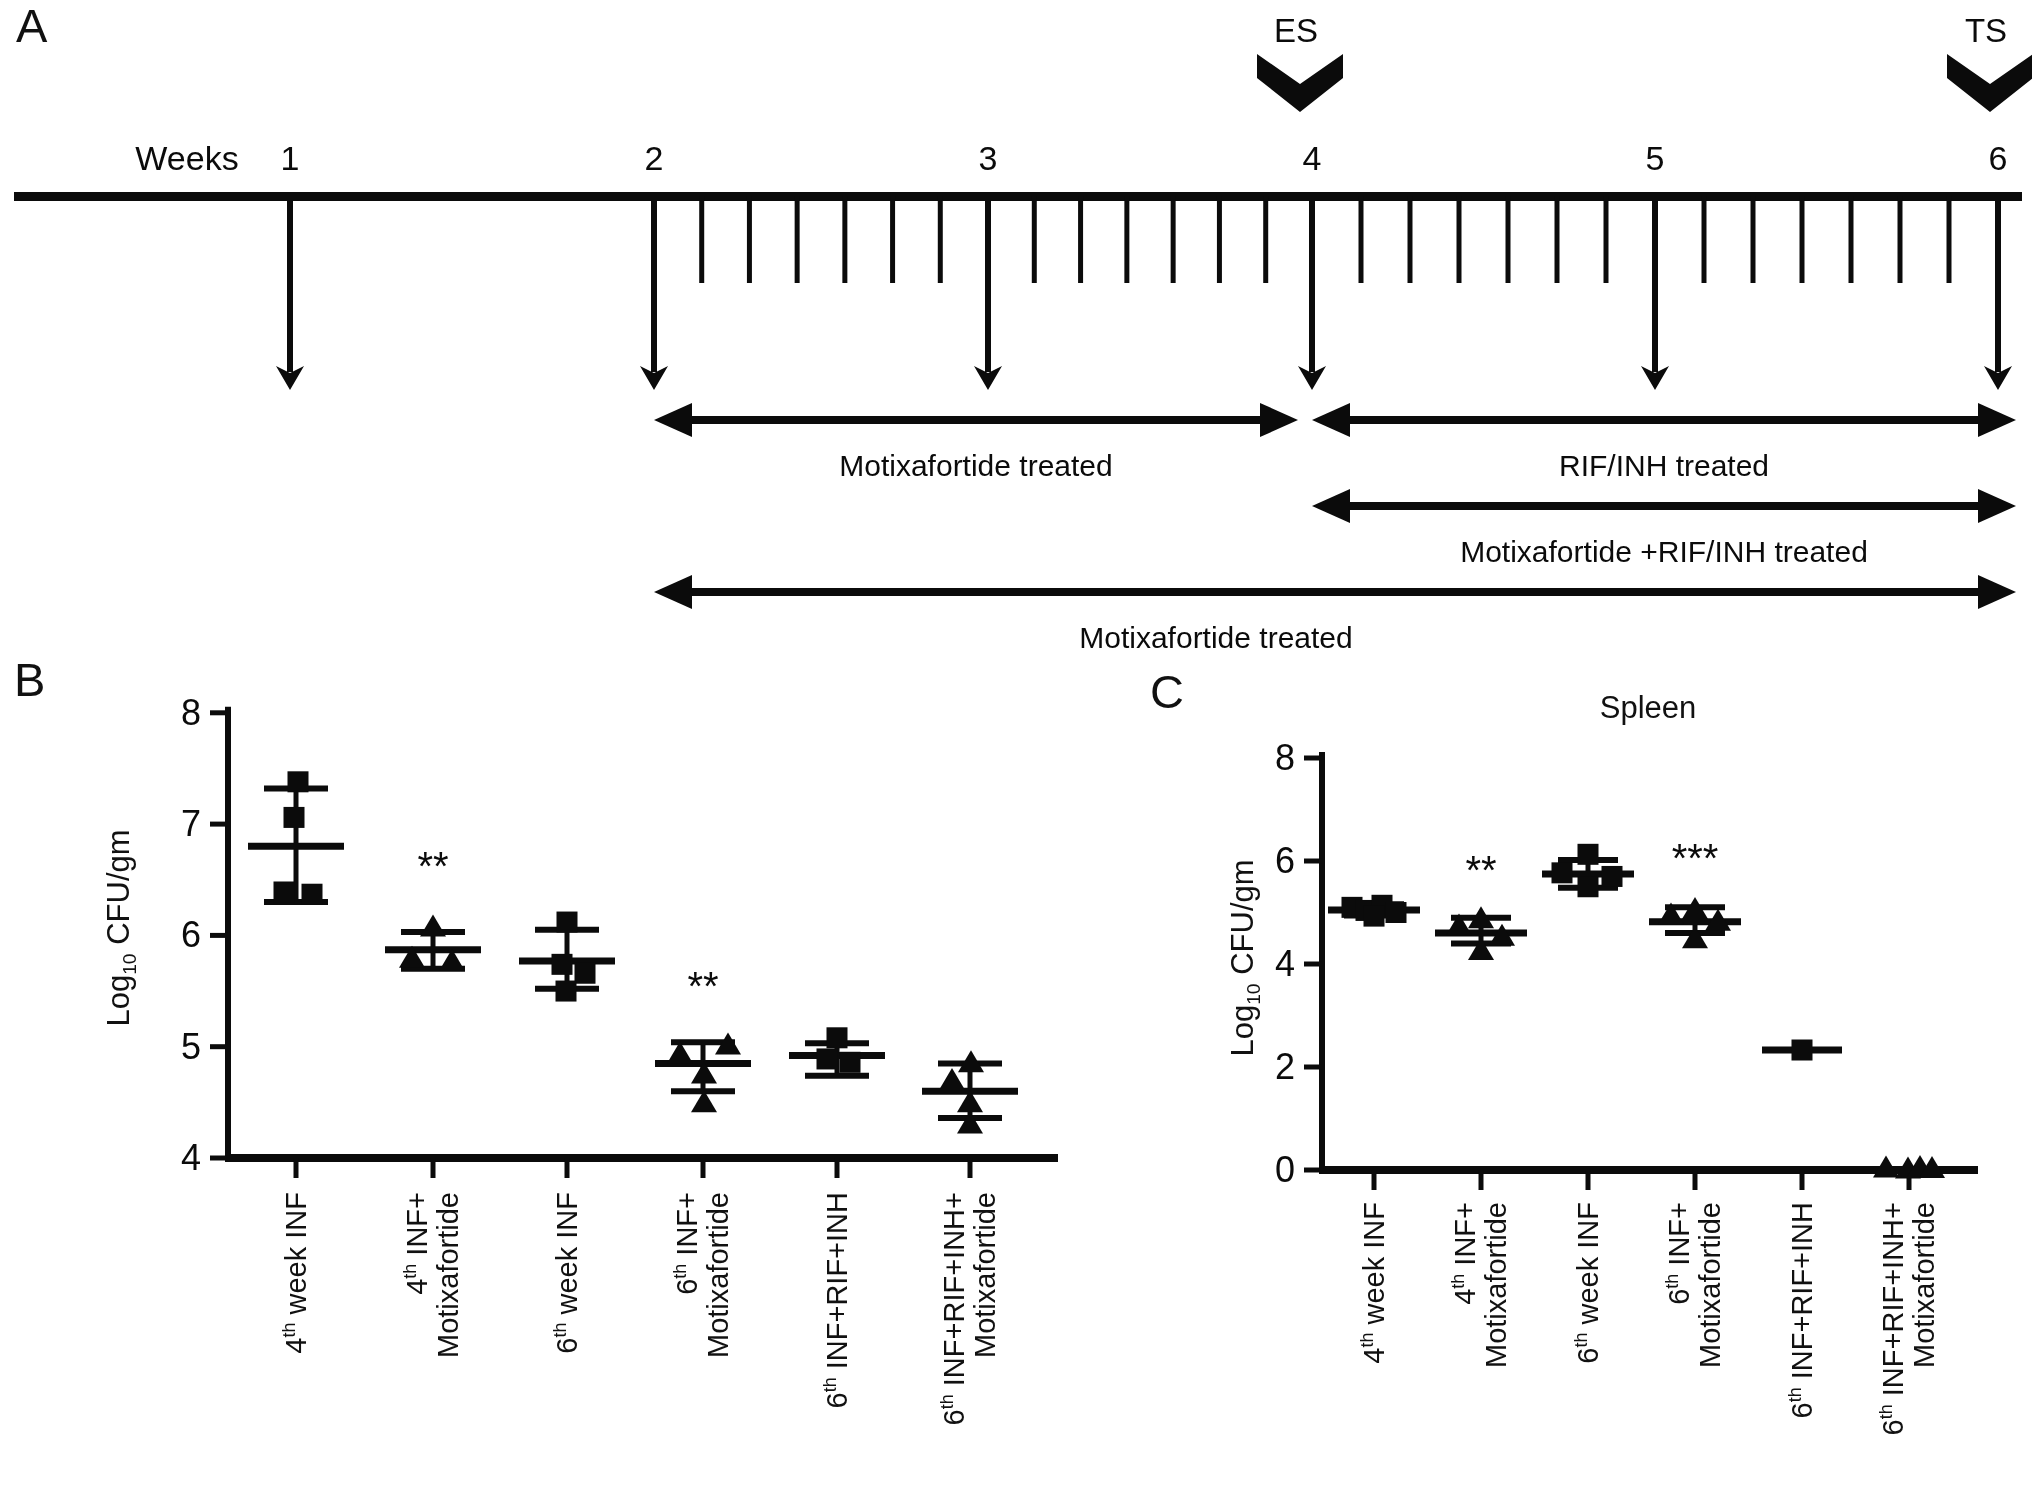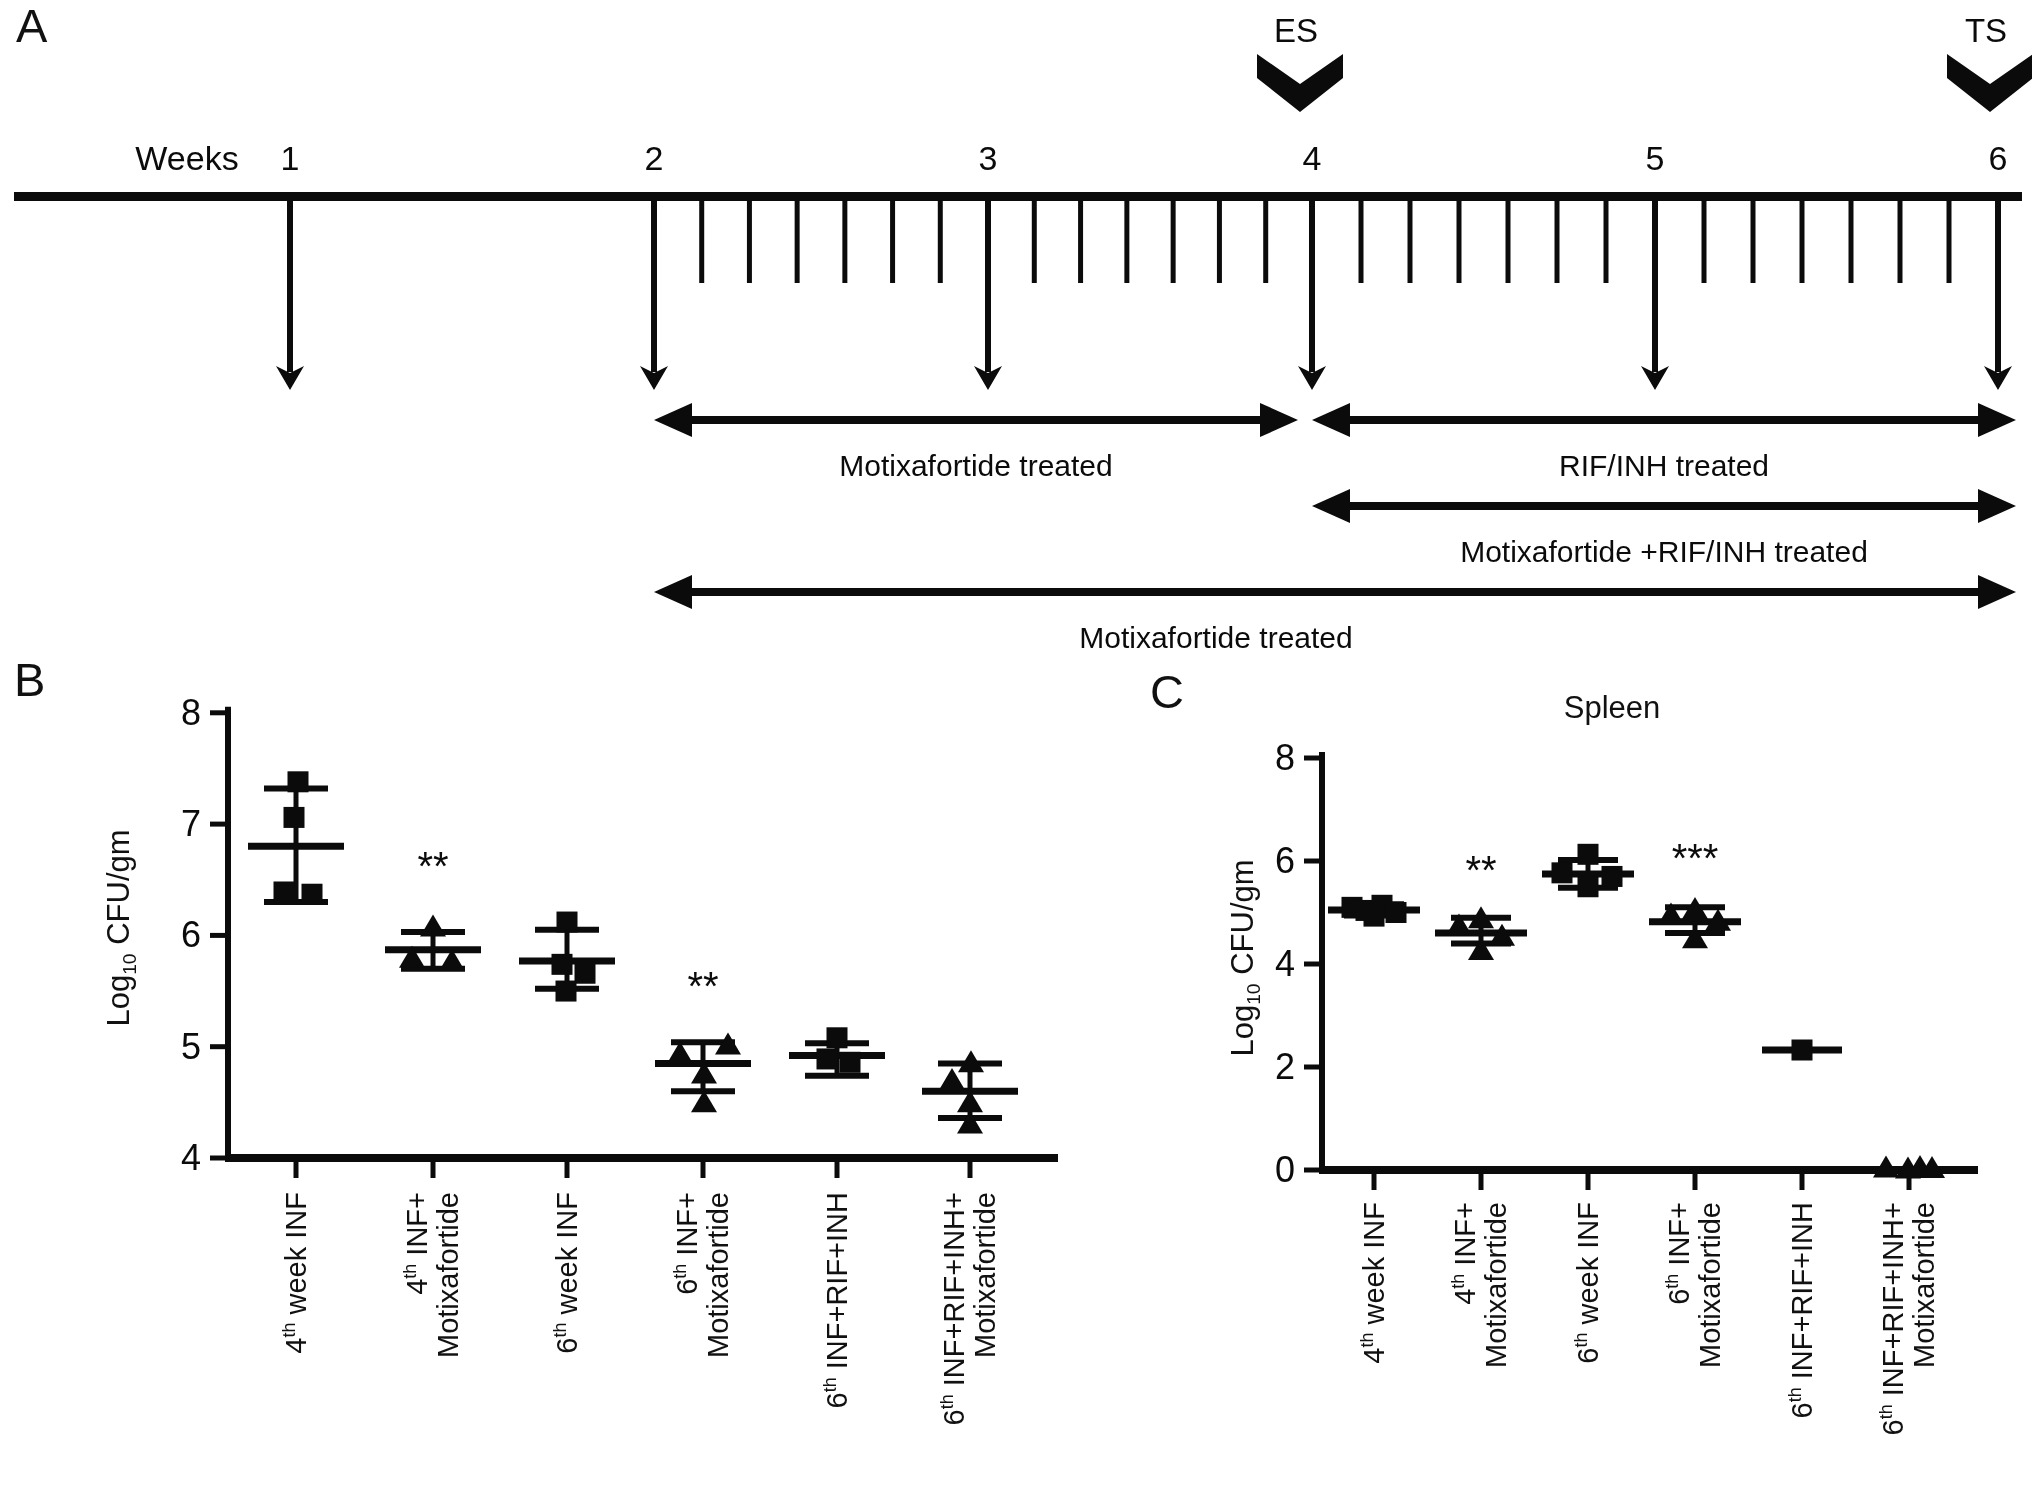--- a/index.html
+++ b/index.html
@@ -222,21 +222,21 @@
       <polygon points="1886,1155.425 1873,1177.425 1899,1177.425" fill="#0b0b0b"></polygon>
       <polygon points="1908,1156.455 1895,1178.455 1921,1178.455" fill="#0b0b0b"></polygon>
       <polygon points="1920,1154.91 1907,1176.91 1933,1176.91" fill="#0b0b0b"></polygon>
       <polygon points="1932,1155.94 1919,1177.94 1945,1177.94" fill="#0b0b0b"></polygon>
     </g>
 </svg>
 
 <div class="plabel" style="left:16px;top:2px">A</div>
 <div class="plabel" style="left:14px;top:656px">B</div>
 <div class="plabel" style="left:1150px;top:668px">C</div>
-<div class="ptitle" style="left:1612px;top:692px">Spleen</div>
+<div class="ptitle" style="left:1648px;top:692px">Spleen</div>
 <div class="ylab" style="left:118px;top:928px">Log<sub>10</sub> CFU/gm</div>
 <div class="ylab" style="left:1242px;top:958px">Log<sub>10</sub> CFU/gm</div>
 <div id="xlabels">
     <div class="xcat" style="left: 296px; top: 1192px;">4<sup>th</sup> week INF</div>
     <div class="xcat" style="left: 433px; top: 1192px;">4<sup>th</sup> INF+<br>Motixafortide</div>
     <div class="xcat" style="left: 567px; top: 1192px;">6<sup>th</sup> week INF</div>
     <div class="xcat" style="left: 703px; top: 1192px;">6<sup>th</sup> INF+<br>Motixafortide</div>
     <div class="xcat" style="left: 837px; top: 1192px;">6<sup>th</sup> INF+RIF+INH</div>
     <div class="xcat" style="left: 970px; top: 1192px;">6<sup>th</sup> INF+RIF+INH+<br>Motixafortide</div>
     <div class="xcat" style="left: 1374px; top: 1202px;">4<sup>th</sup> week INF</div>

